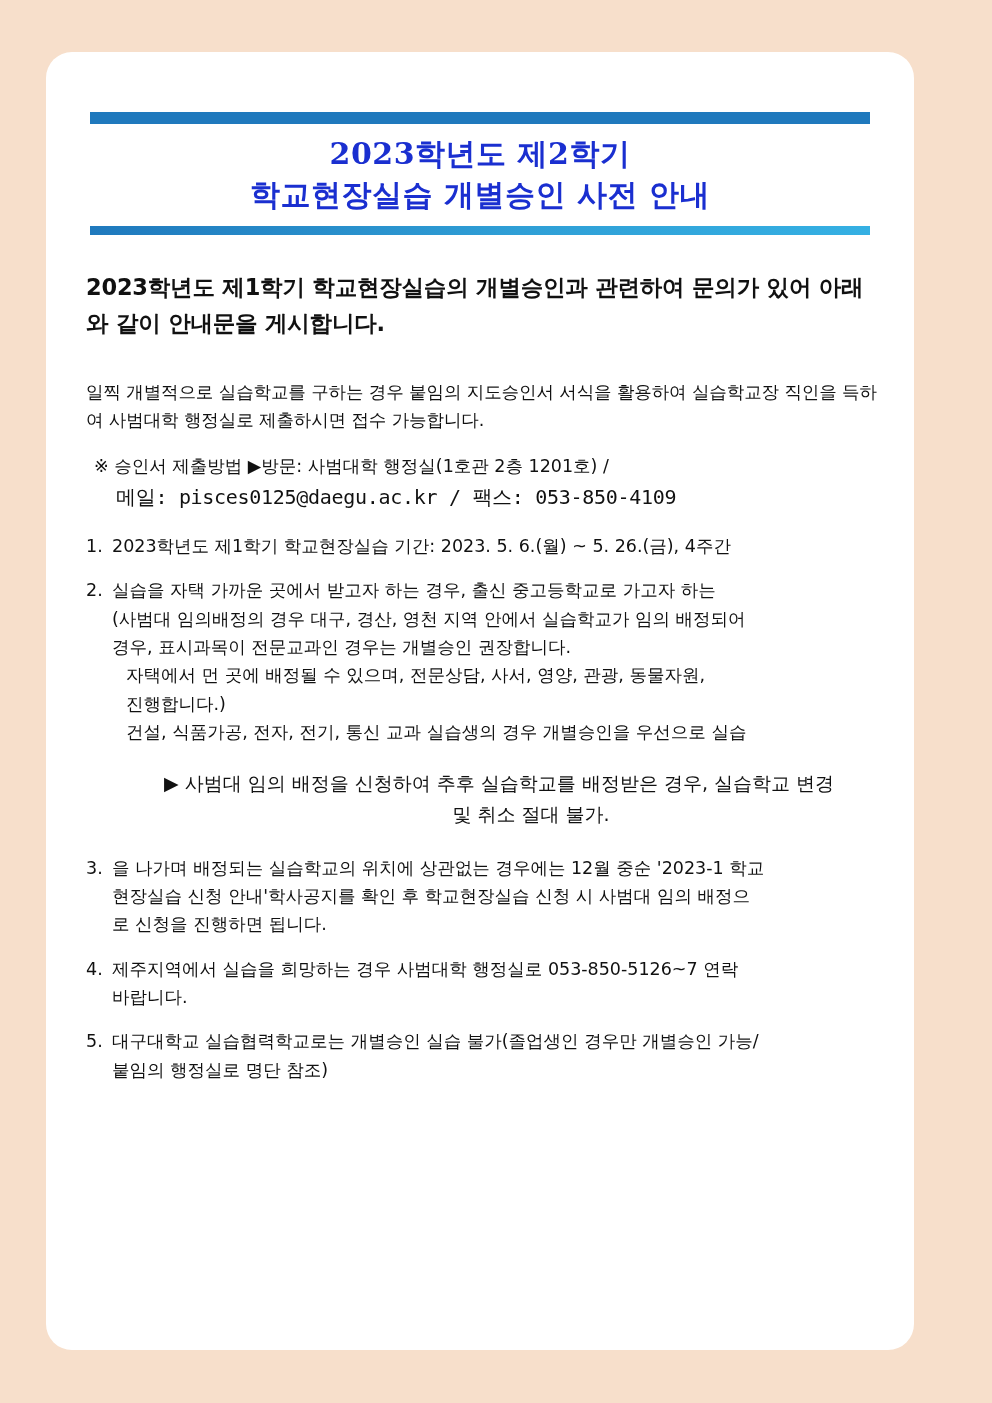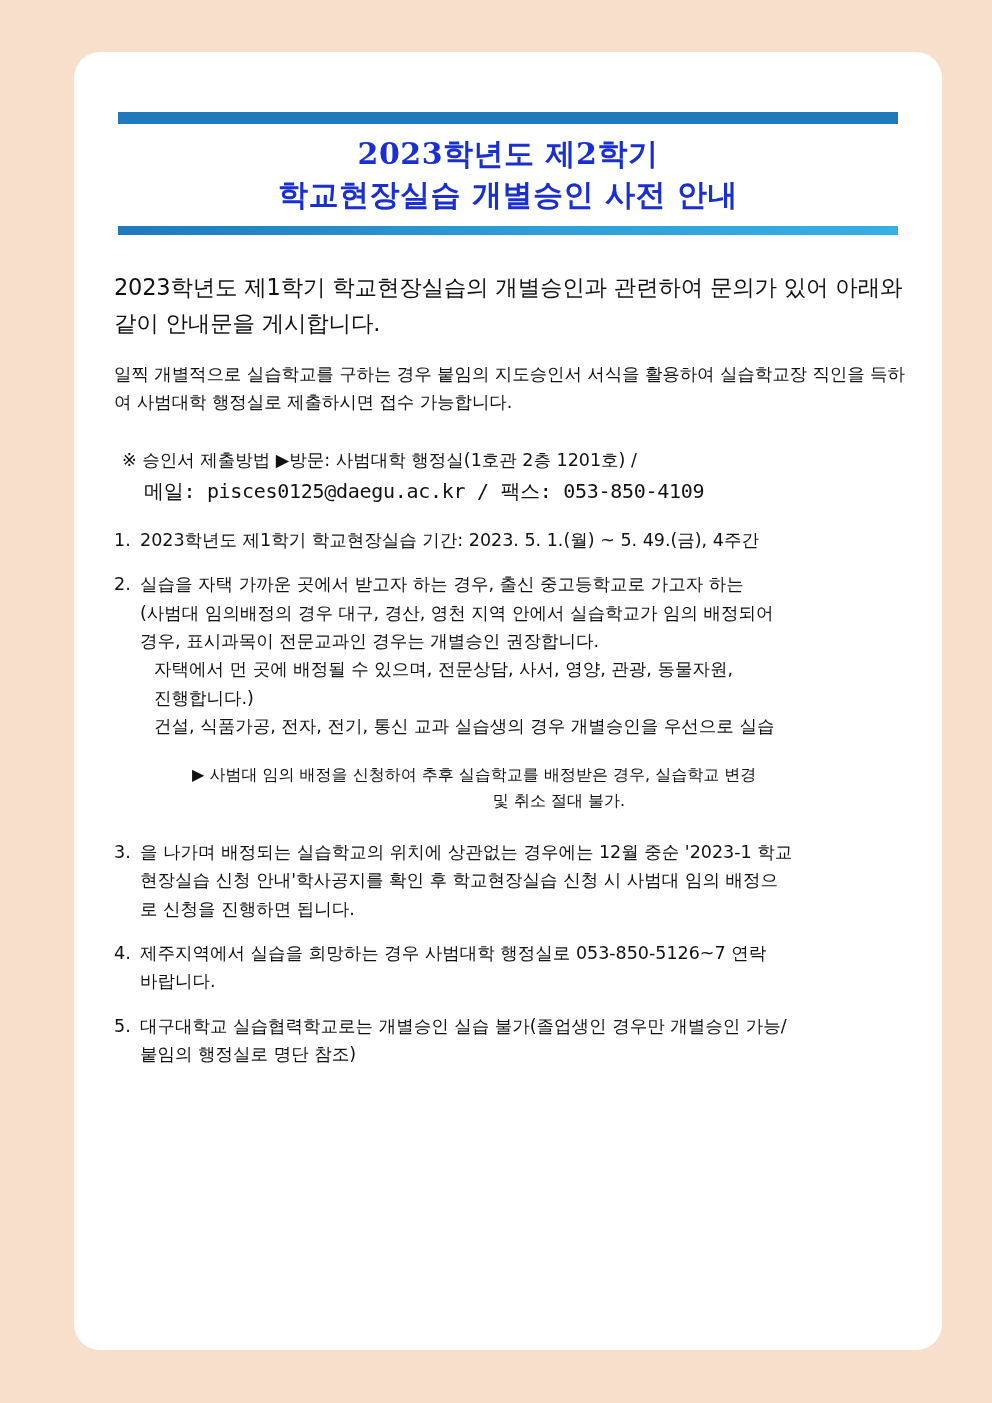--- a/index.html
+++ b/index.html
@@ -8,21 +8,21 @@
   }
   body {
     width: 992px;
     height: 1403px;
     background: #f7dfcb;
     font-family: "DejaVu Sans", "Liberation Sans", sans-serif;
     overflow: hidden;
   }
   .page {
     position: absolute;
-    left: 74px;
+    left: 46px;
     top: 52px;
     width: 868px;
     height: 1298px;
     background: #ffffff;
     border-radius: 26px;
     box-sizing: border-box;
   }
   .inner {
     position: absolute;
     left: 32px;
@@ -60,31 +60,31 @@
   }
 
   
   .body-wrap {
     margin-top: 34px;
     padding: 0 4px 0 8px;
     color: #111;
   }
   .lead {
     font-size: 22.5px;
-    font-weight: normal;
+    font-weight: bold;
     line-height: 1.62;
     letter-spacing: -0.2px;
     color: #111;
-    margin-bottom: 18px;
+    margin-bottom: 36px;
   }
   .para {
     font-size: 17.5px;
     line-height: 1.62;
     letter-spacing: -0.1px;
-    margin-bottom: 30px;
+    margin-bottom: 18px;
   }
   .note {
     font-size: 17.5px;
     line-height: 1.64;
     margin: 8px 0 18px 8px;
   }
   .note .indent2 { display:block; padding-left: 22px; }
   .mono {
     font-family: "DejaVu Sans Mono", "Liberation Mono", monospace;
     font-size: 20px;
@@ -102,21 +102,21 @@
     flex: 0 0 26px;
     white-space: nowrap;
   }
   .item .txt { flex: 1 1 auto; }
   .sub {
     display: block;
   }
   .sub.i1 { padding-left: 0px; }
   .sub.i2 { padding-left: 14px; }
   .arrow-block {
-    font-size: 16px;
+    font-size: 19px;
     line-height: 1.62;
     margin: 22px 0 24px 0;
     padding-left: 78px;
   }
   .arrow-block .cont { display:block; padding-left: 20px; text-align: center; }
 </style>
 </head>
 <body>
 
 <div class="page">
@@ -138,21 +138,21 @@
       <p class="para">일찍 개별적으로 실습학교를 구하는 경우 붙임의 지도승인서 서식을 활용하여 실습학교장 직인을 득하여 사범대학 행정실로 제출하시면 접수 가능합니다.</p>
 
       <div class="note">
         <span>※ 승인서 제출방법 ▶방문: 사범대학 행정실(1호관 2층 1201호) /</span>
         <span class="indent2 mono">메일: pisces0125@daegu.ac.kr / 팩스: 053-850-4109</span>
       </div>
 
       <div class="item">
         <span class="num">1.</span>
         <span class="txt">
-          <span class="sub">2023학년도 제1학기 학교현장실습 기간: 2023. 5. 1.(월) ~ 5. 49.(금), 4주간</span>
+          <span class="sub">2023학년도 제1학기 학교현장실습 기간: 2023. 5. 6.(월) ~ 5. 26.(금), 4주간</span>
         </span>
       </div>
 
       <div class="item">
         <span class="num">2.</span>
         <span class="txt">
           <span class="sub">실습을 자택 가까운 곳에서 받고자 하는 경우, 출신 중고등학교로 가고자 하는</span>
           <span class="sub">(사범대 임의배정의 경우 대구, 경산, 영천 지역 안에서 실습학교가 임의 배정되어</span>
           <span class="sub i1">경우, 표시과목이 전문교과인 경우는 개별승인 권장합니다.</span>
           <span class="sub i2">자택에서 먼 곳에 배정될 수 있으며, 전문상담, 사서, 영양, 관광, 동물자원,</span>

